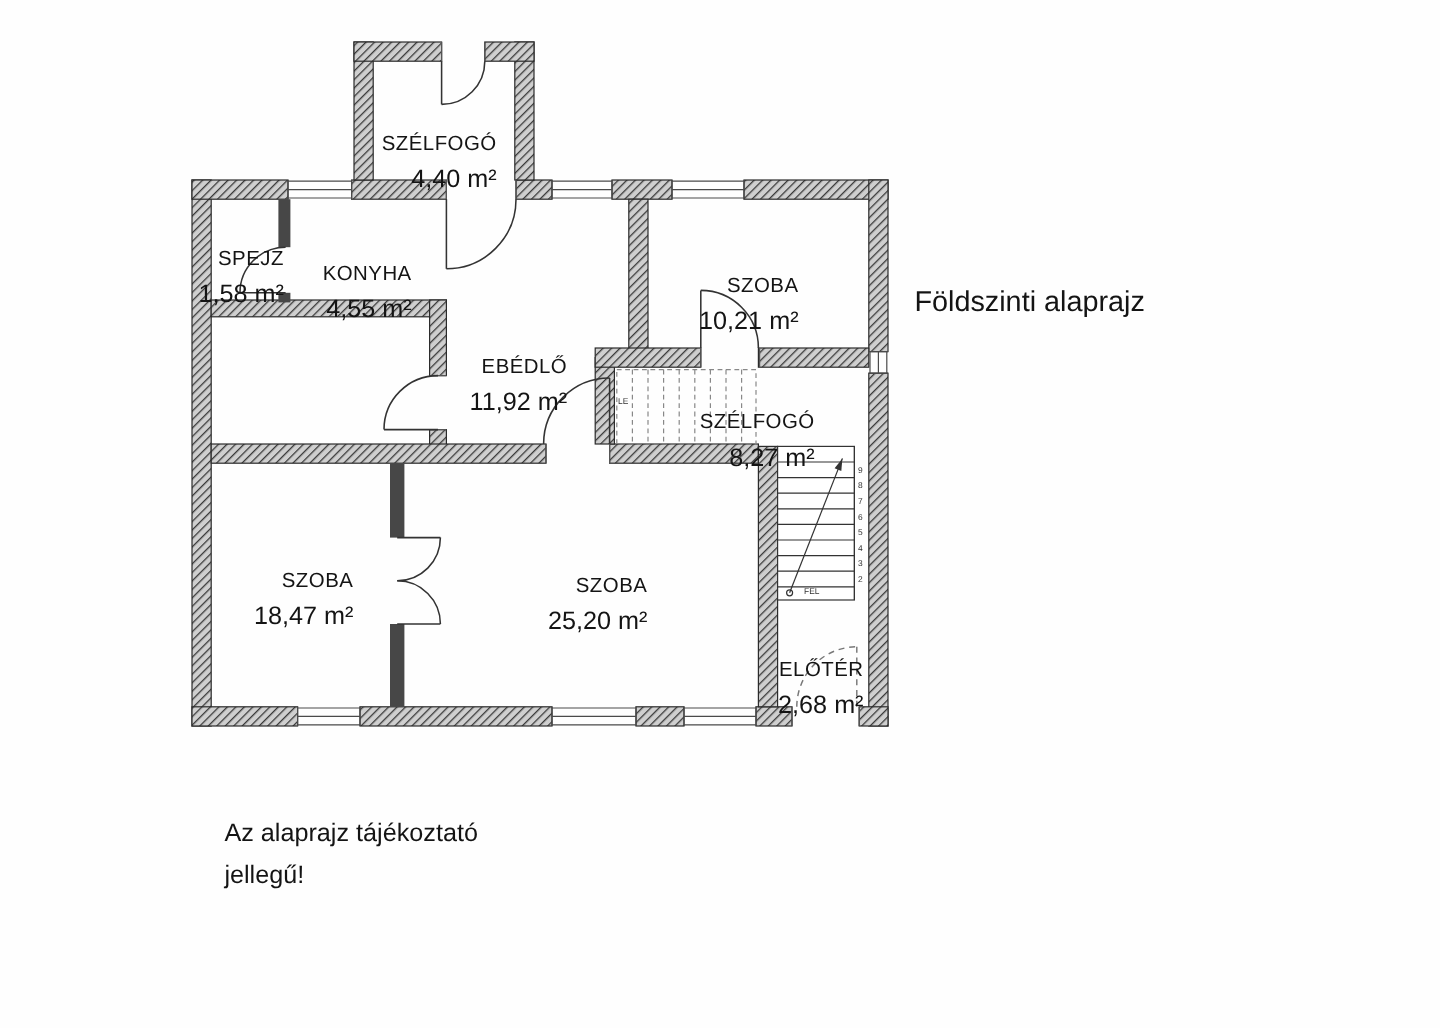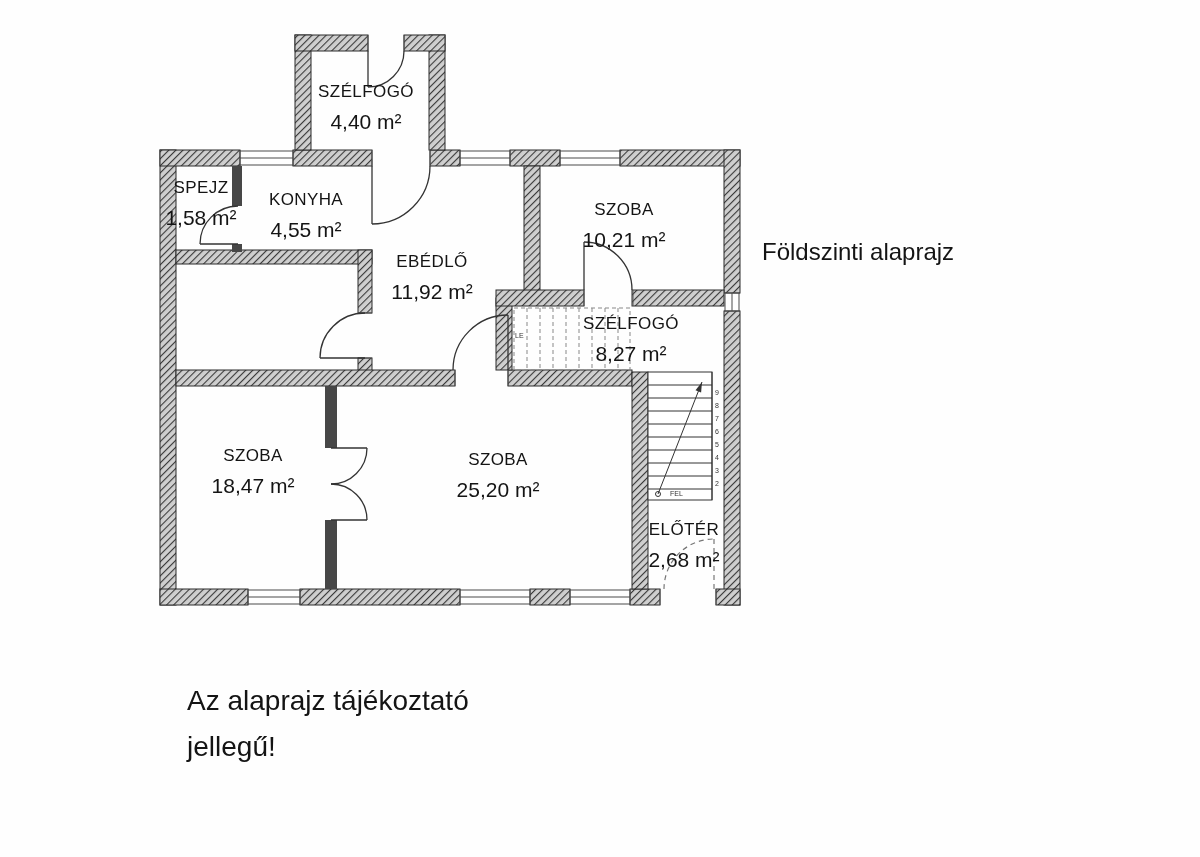--- a/index.html
+++ b/index.html
@@ -8,33 +8,34 @@
     width:1200px;height:857px;
     background:#fefefe;
     font-family:"Liberation Sans",sans-serif;
     color:#141414;
     overflow:hidden;
   }
   svg{position:absolute;left:0;top:0;}
   .room-label{
     position:absolute;
     transform:translateX(-50%);
-    text-align:center;
+    text-align:right;
     white-space:nowrap;
     line-height:1.2;
+    margin-top:28px;
   }
   .rname{font-size:17px;letter-spacing:.4px;}
   .rarea{font-size:21px;margin-top:7px;}
   .plan-title{
     position:absolute;left:762px;top:238px;
     font-size:24px;
   }
   .plan-note{
     position:absolute;left:187px;top:678px;
-    font-size:28px;line-height:1.65;
+    font-size:21px;line-height:1.65;
   }
   .stair-text{position:absolute;font-size:7px;color:#333;}
   #stair-numbers span{position:absolute;left:715px;font-size:7px;color:#333;}
 </style>
 </head>
 <body>
 
 <div class="canvas">
 
   <svg width="1200" height="857" viewBox="0 0 1200 857">
@@ -148,21 +149,21 @@
     <div class="rarea">4,40 m²</div>
   </div>
   <div class="room-label" style="left:201px;top:178px">
     <div class="rname">SPEJZ</div>
     <div class="rarea">1,58 m²</div>
   </div>
   <div class="room-label" style="left:306px;top:190px">
     <div class="rname">KONYHA</div>
     <div class="rarea">4,55 m²</div>
   </div>
-  <div class="room-label" style="left:432px;top:252px">
+  <div class="room-label" style="left:432px;top:268px">
     <div class="rname">EBÉDLŐ</div>
     <div class="rarea">11,92 m²</div>
   </div>
   <div class="room-label" style="left:624px;top:200px">
     <div class="rname">SZOBA</div>
     <div class="rarea">10,21 m²</div>
   </div>
   <div class="room-label" style="left:631px;top:314px">
     <div class="rname">SZÉLFOGÓ</div>
     <div class="rarea">8,27 m²</div>

